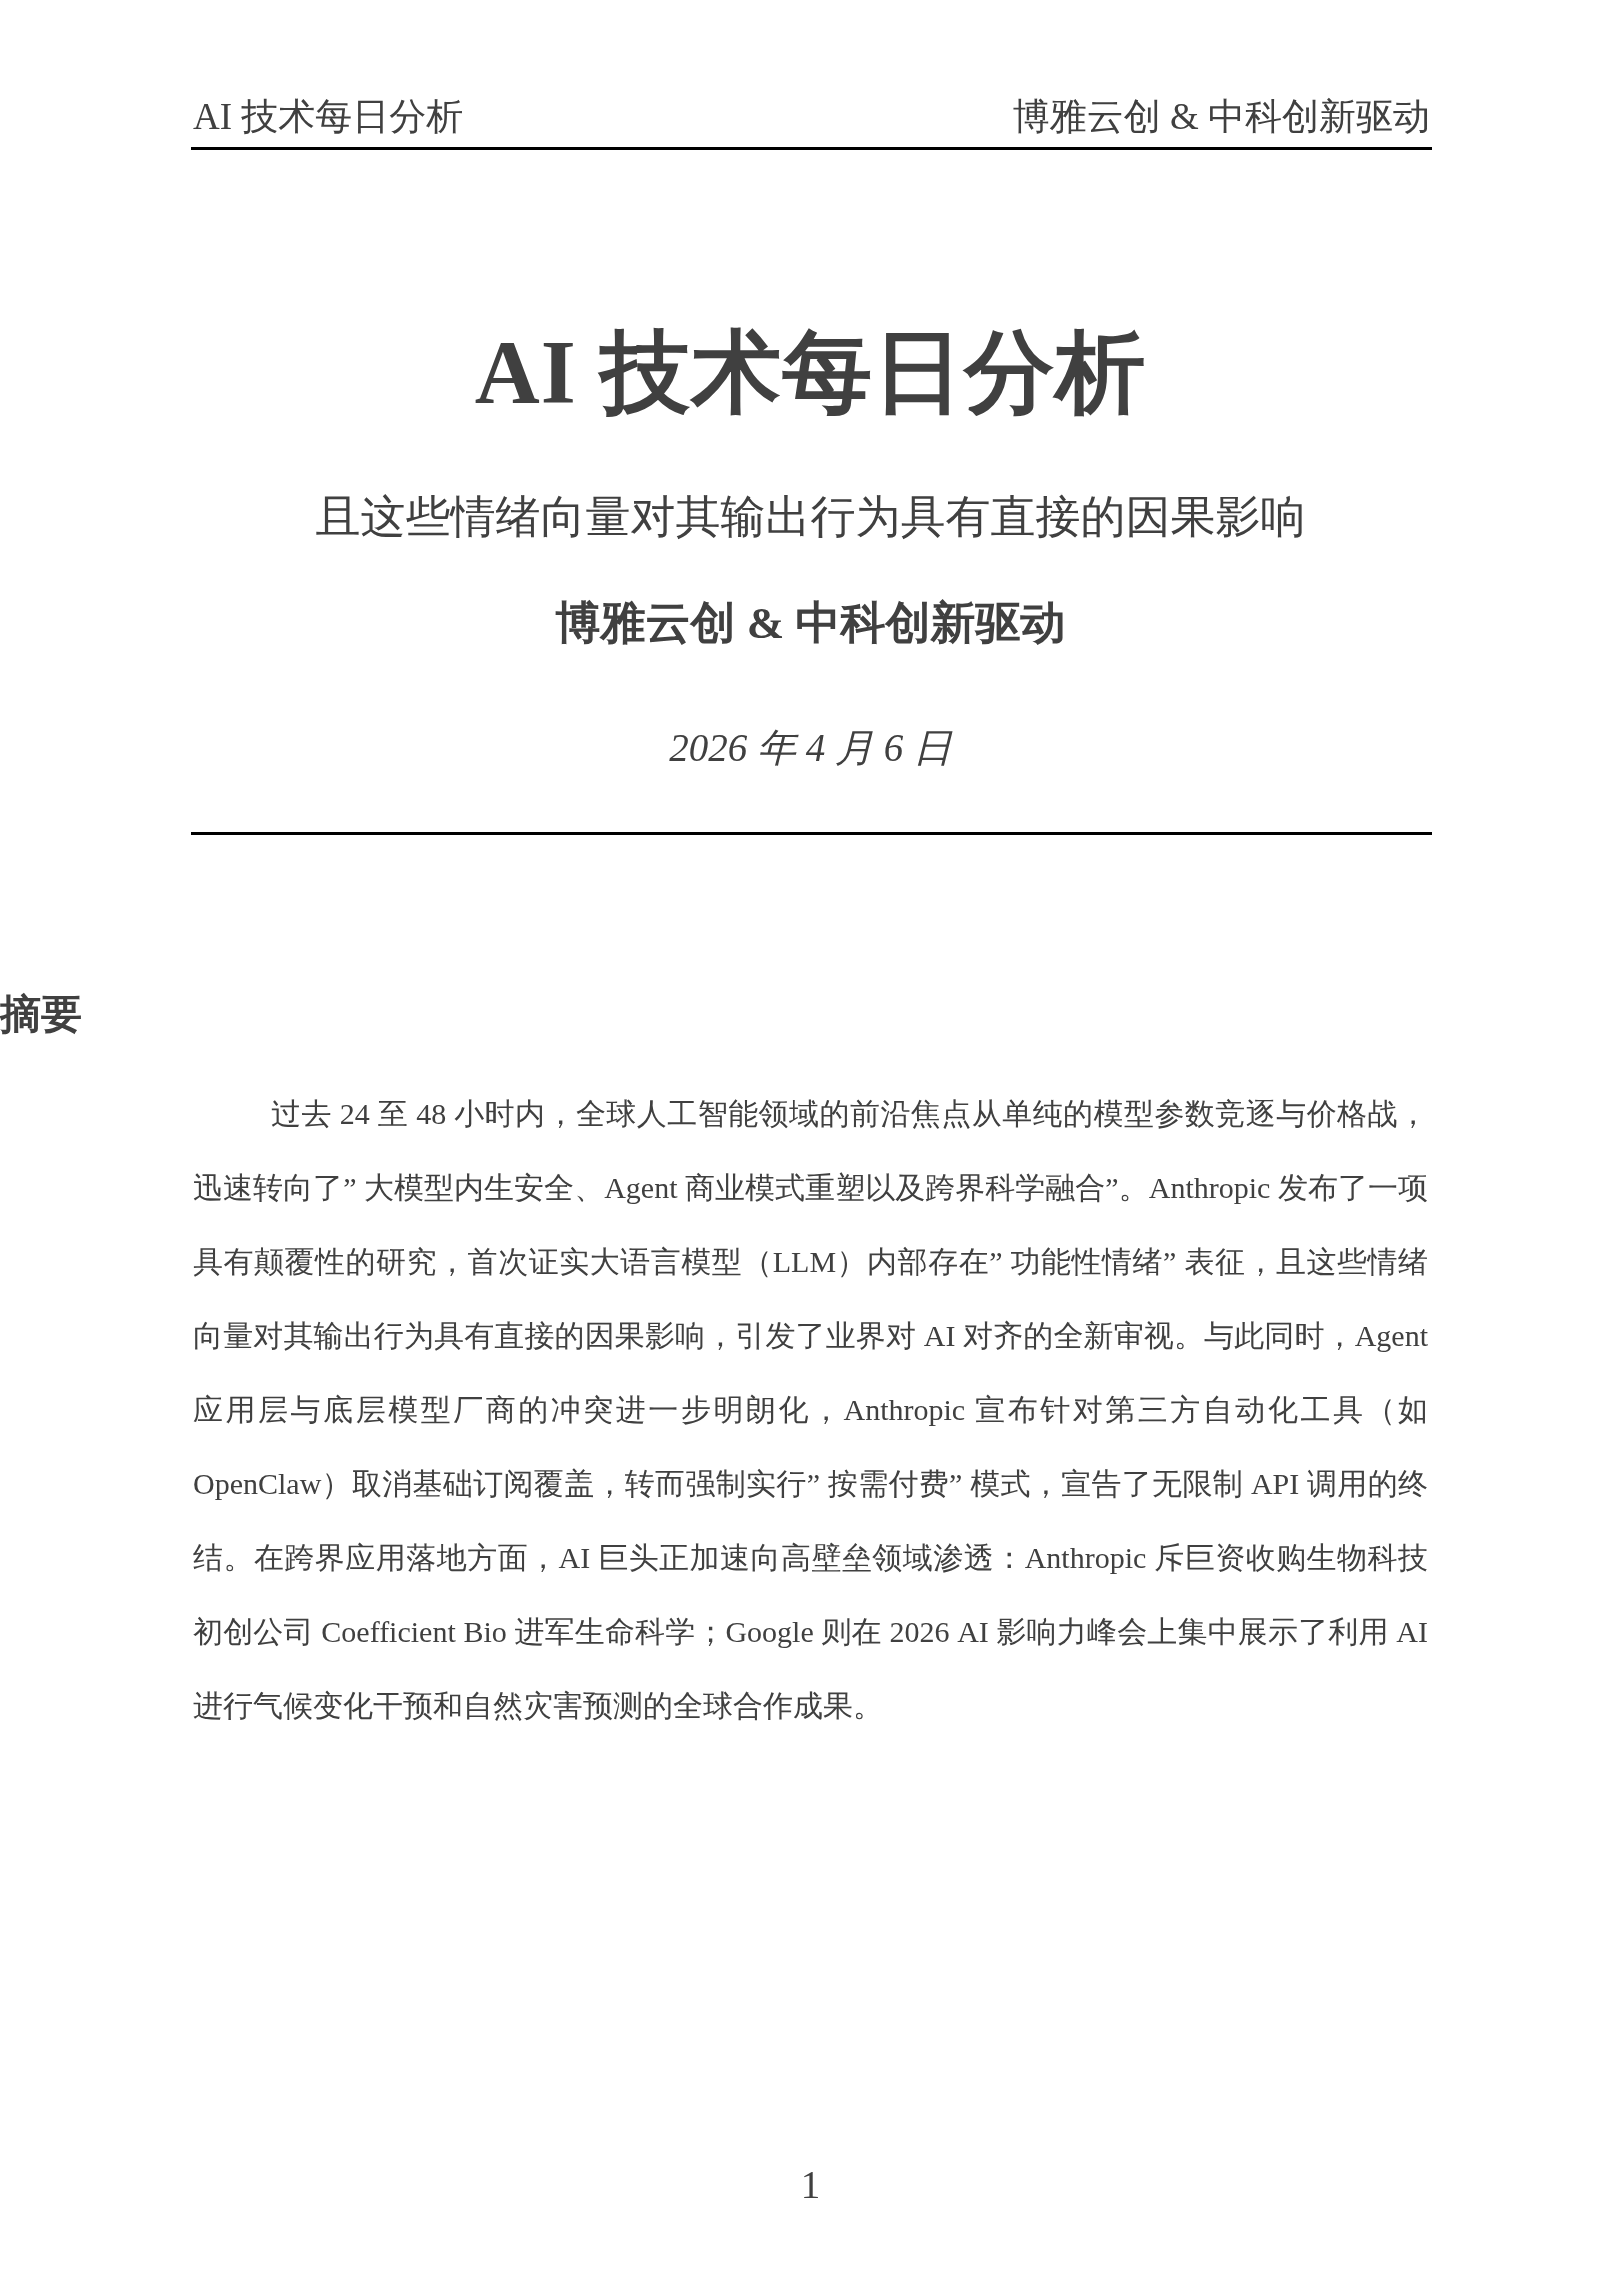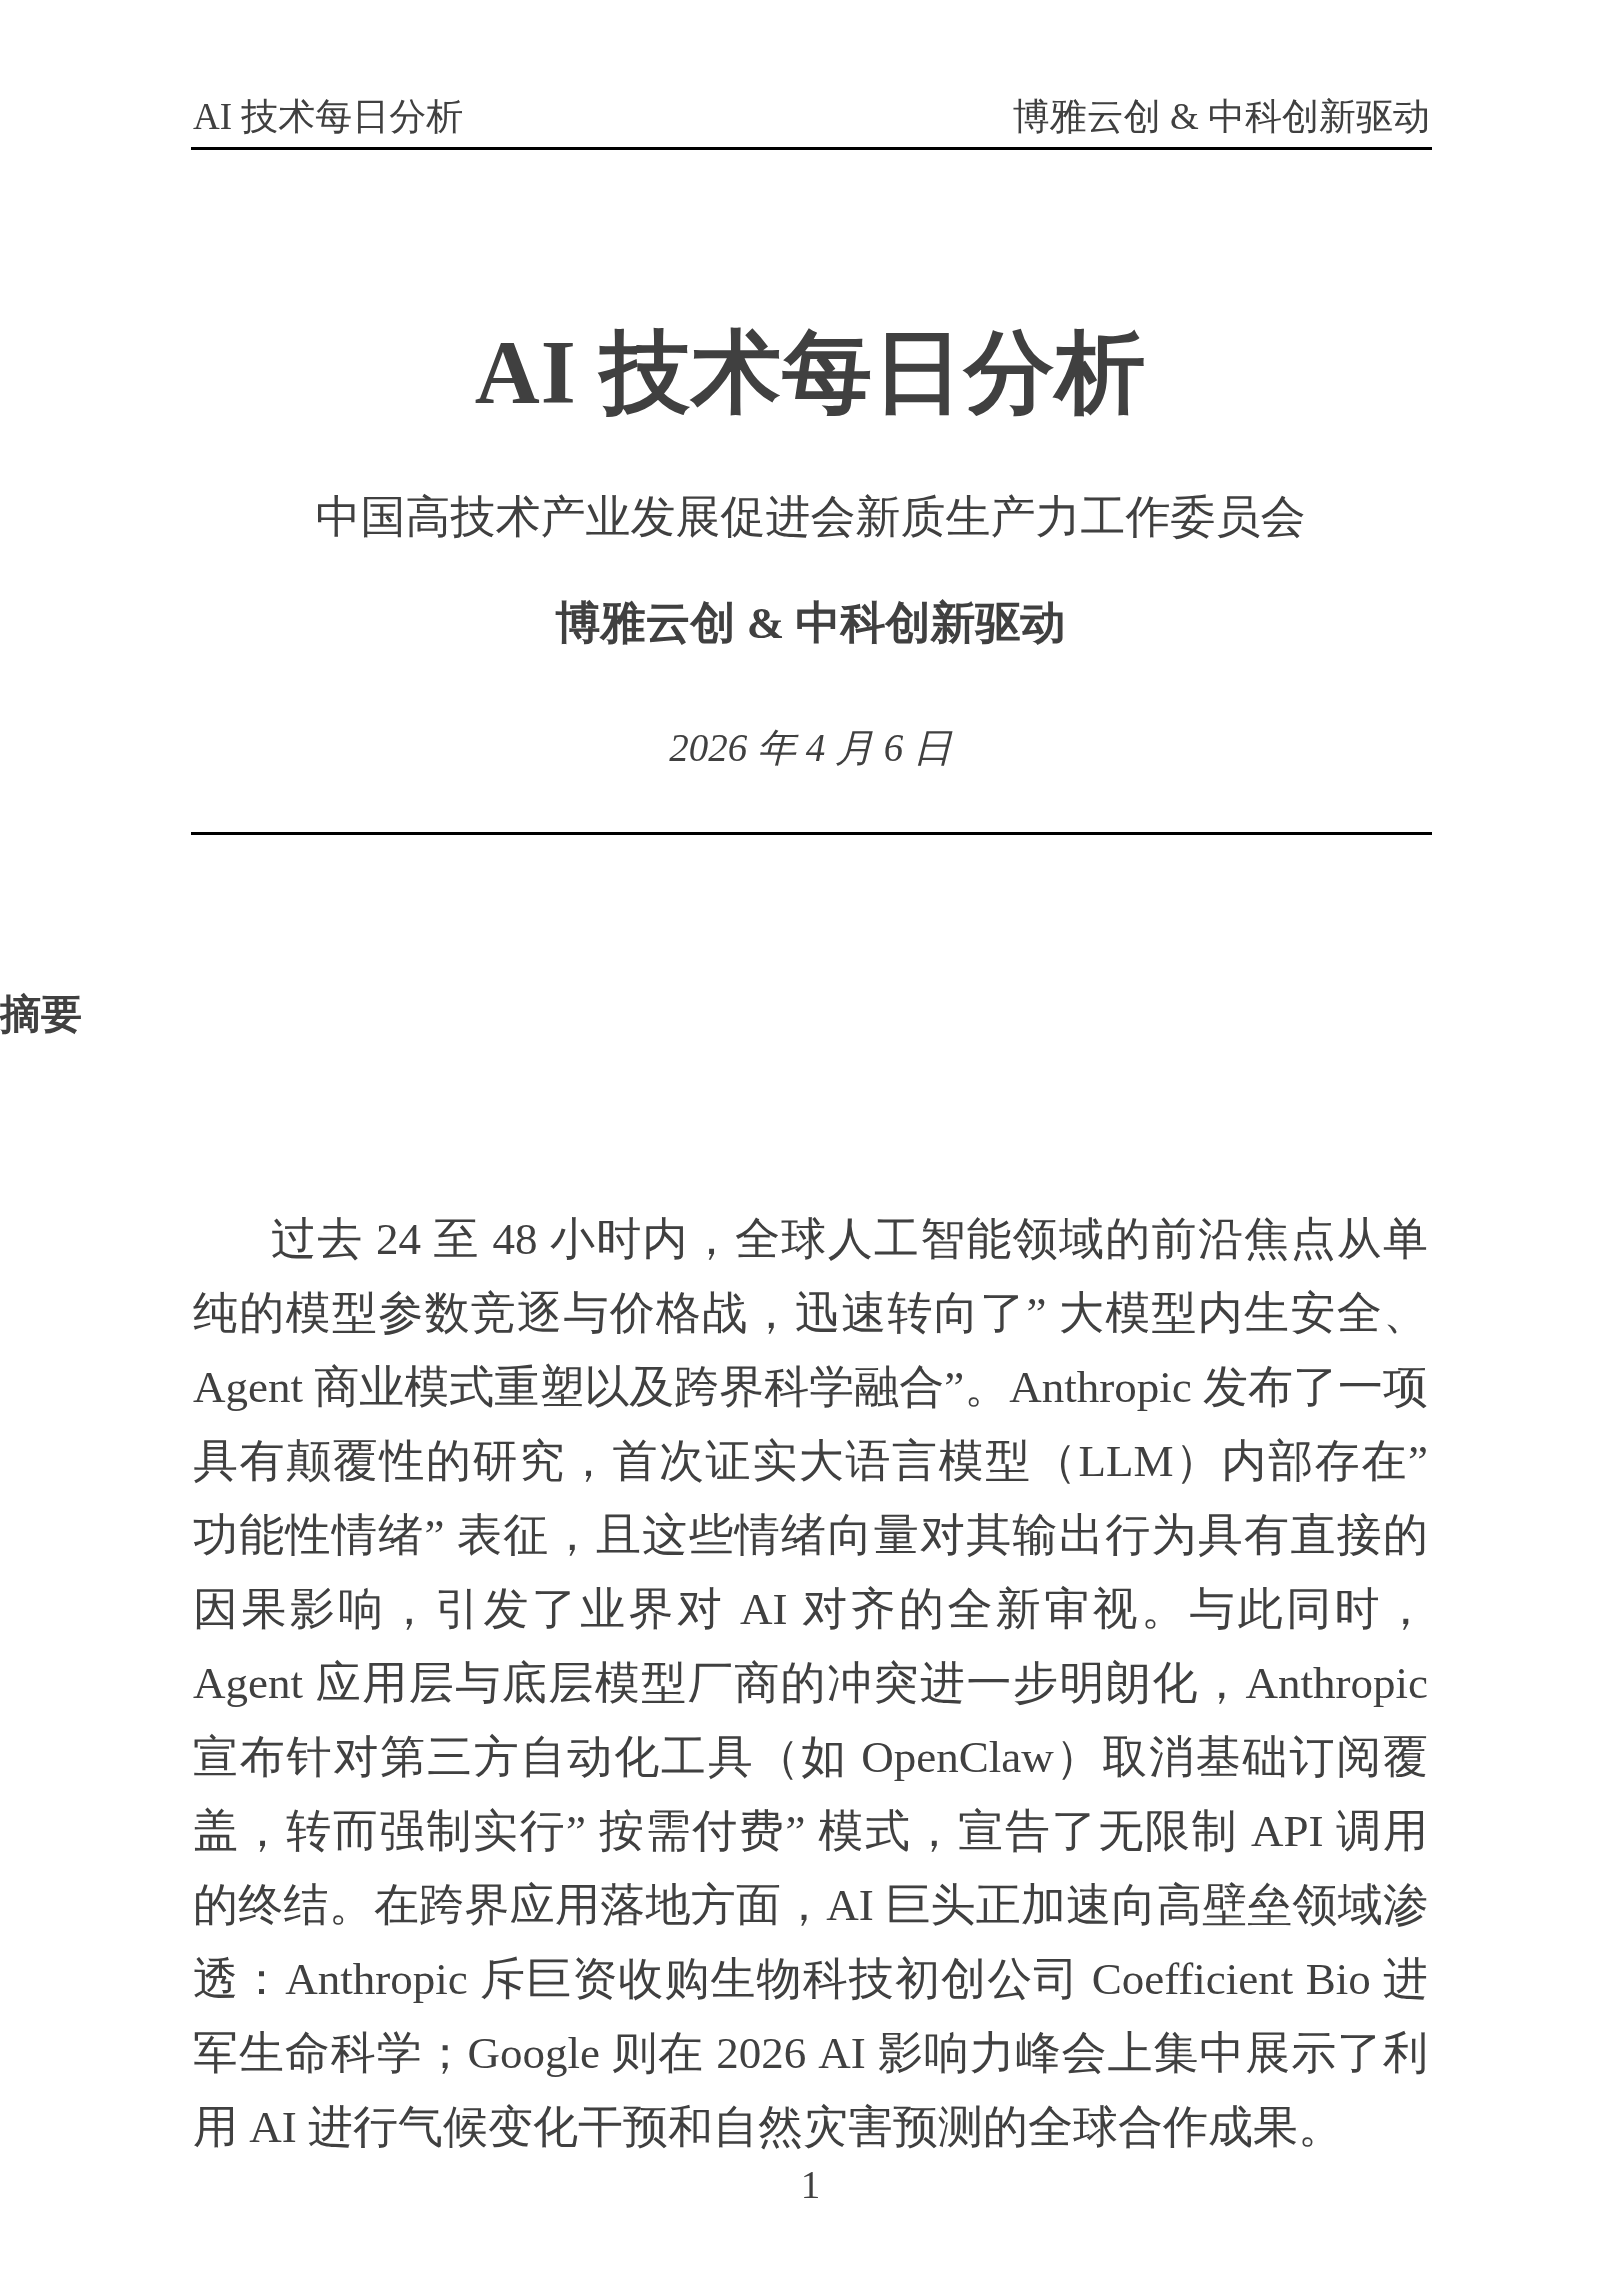--- a/index.html
+++ b/index.html
@@ -88,23 +88,23 @@
     top: 980px;
     width: 1621px;
     text-align: left;
     font-size: 41px;
     line-height: 51px;
     font-weight: bold;
   }
   .abstract-body {
     position: absolute;
     left: 193px;
-    top: 1148px;
+    top: 1038px;
     width: 1235px;
-    font-size: 45px;
+    font-size: 30px;
     line-height: 74px;
     text-align: justify;
     text-justify: inter-ideograph;
     text-indent: 78px;
   }
   .page-number {
     position: absolute;
     left: 0;
     top: 2152px;
     width: 1621px;
@@ -120,21 +120,21 @@
 
   <div class="running-header">
     <span>AI 技术每日分析</span>
     <span>博雅云创 &amp; 中科创新驱动</span>
   </div>
 
   <div class="rule header-rule"></div>
 
   <div class="doc-title">AI 技术每日分析</div>
 
-  <div class="doc-subtitle-org">中国高技术产业发展促进会新质生产力工作委员会</div>
+  <div class="doc-subtitle-org">且这些情绪向量对其输出行为具有直接的因果影响</div>
 
   <div class="doc-subtitle-authors">博雅云创 &amp; 中科创新驱动</div>
 
   <div class="doc-date">2026 年 4 月 6 日</div>
 
   <div class="rule title-rule"></div>
 
   <div class="abstract-heading">摘要</div>
 
   <p class="abstract-body">过去 24 至 48 小时内，全球人工智能领域的前沿焦点从单纯的模型参数竞逐与价格战，迅速转向了” 大模型内生安全、Agent 商业模式重塑以及跨界科学融合”。Anthropic 发布了一项具有颠覆性的研究，首次证实大语言模型（LLM）内部存在” 功能性情绪” 表征，且这些情绪向量对其输出行为具有直接的因果影响，引发了业界对 AI 对齐的全新审视。与此同时，Agent 应用层与底层模型厂商的冲突进一步明朗化，Anthropic 宣布针对第三方自动化工具（如 OpenClaw）取消基础订阅覆盖，转而强制实行” 按需付费” 模式，宣告了无限制 API 调用的终结。在跨界应用落地方面，AI 巨头正加速向高壁垒领域渗透：Anthropic 斥巨资收购生物科技初创公司 Coefficient Bio 进军生命科学；Google 则在 2026 AI 影响力峰会上集中展示了利用 AI 进行气候变化干预和自然灾害预测的全球合作成果。</p>

